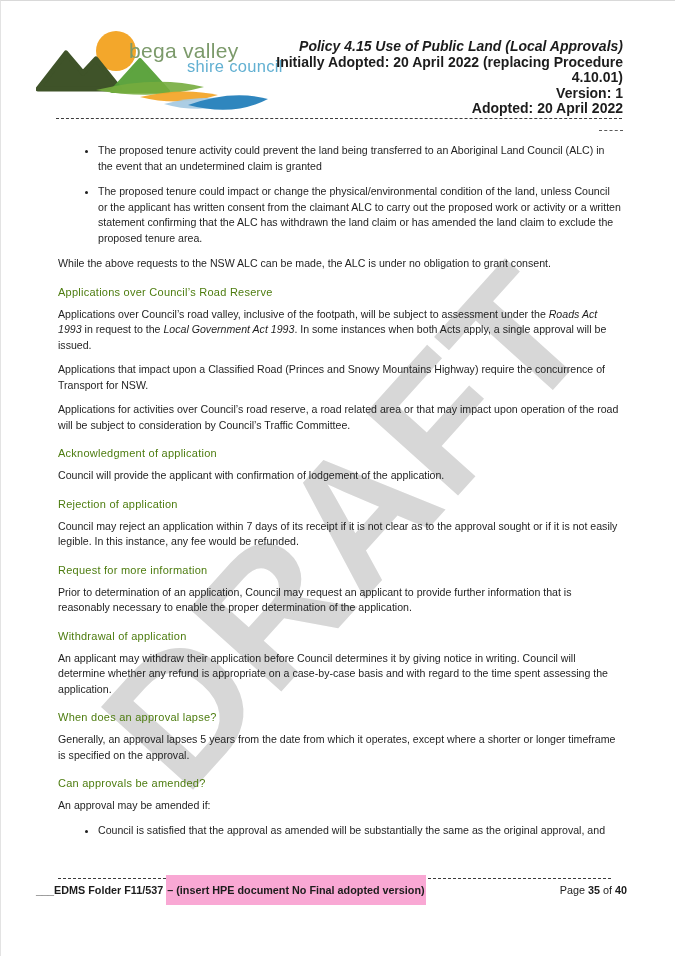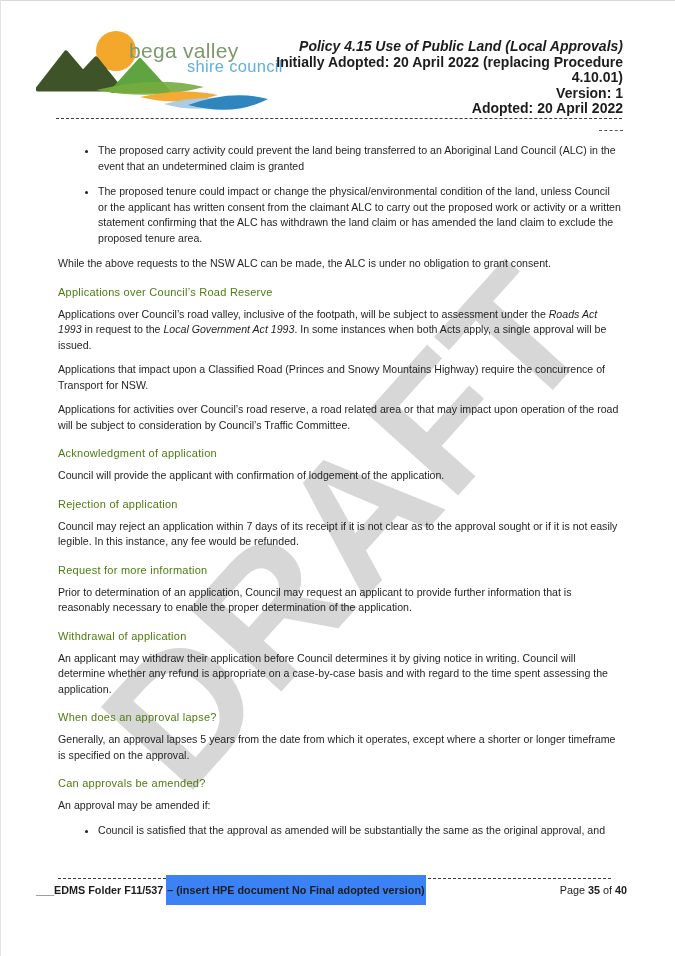--- a/index.html
+++ b/index.html
@@ -61,21 +61,21 @@
   .content li{margin:0 0 10px 0;padding-left:0;}
   .content li:last-child{margin-bottom:0;}
   .it{font-style:italic;}
 
   
   .footer-row{
     position:absolute;top:883px;left:35px;right:48px;
     display:flex;justify-content:space-between;align-items:baseline;
     font-size:10.8px;font-weight:700;color:#1c1c1c;z-index:1;
   }
-  .hl{background:#3b82f6;padding:9px 1px;}
+  .hl{background:#f9a8d4;padding:9px 1px;}
   .pg-num{font-weight:700;}
   .pg-word{font-weight:400;}
 </style>
 </head>
 <body>
 
 <div class="page">
 
   <div class="header">
     <svg class="logo-art" viewBox="0 0 235 92" aria-hidden="true">
@@ -104,21 +104,21 @@
 
   <div class="rule header-rule"></div>
   <div class="rule overflow-rule"></div>
 
   <div class="watermark">
     <span>DRAFT</span>
   </div>
 
   <main class="content" id="content">
       <ul>
-        <li><span>The proposed carry activity could prevent the land being transferred to an Aboriginal Land Council (ALC) in the event that an undetermined claim is granted</span></li>
+        <li><span>The proposed tenure activity could prevent the land being transferred to an Aboriginal Land Council (ALC) in the event that an undetermined claim is granted</span></li>
         <li><span>The proposed tenure could impact or change the physical/environmental condition of the land, unless Council or the applicant has written consent from the claimant ALC to carry out the proposed work or activity or a written statement confirming that the ALC has withdrawn the land claim or has amended the land claim to exclude the proposed tenure area.</span></li>
       </ul>
       <p><span>While the above requests to the NSW ALC can be made, the ALC is under no obligation to grant consent.</span></p>
       <h2>Applications over Council’s Road Reserve</h2>
       <p><span>Applications over Council’s road valley, inclusive of the footpath, will be subject to assessment under the </span><span class="it">Roads Act 1993</span><span> in request to the </span><span class="it">Local Government Act 1993</span><span>.  In some instances when both Acts apply, a single approval will be issued.</span></p>
       <p><span>Applications that impact upon a Classified Road (Princes and Snowy Mountains Highway) require the concurrence of Transport for NSW.</span></p>
       <p><span>Applications for activities over Council’s road reserve, a road related area or that may impact upon operation of the road will be subject to consideration by Council’s Traffic Committee.</span></p>
       <h2>Acknowledgment of application</h2>
       <p><span>Council will provide the applicant with confirmation of lodgement of the application.</span></p>
       <h2>Rejection of application</h2>

